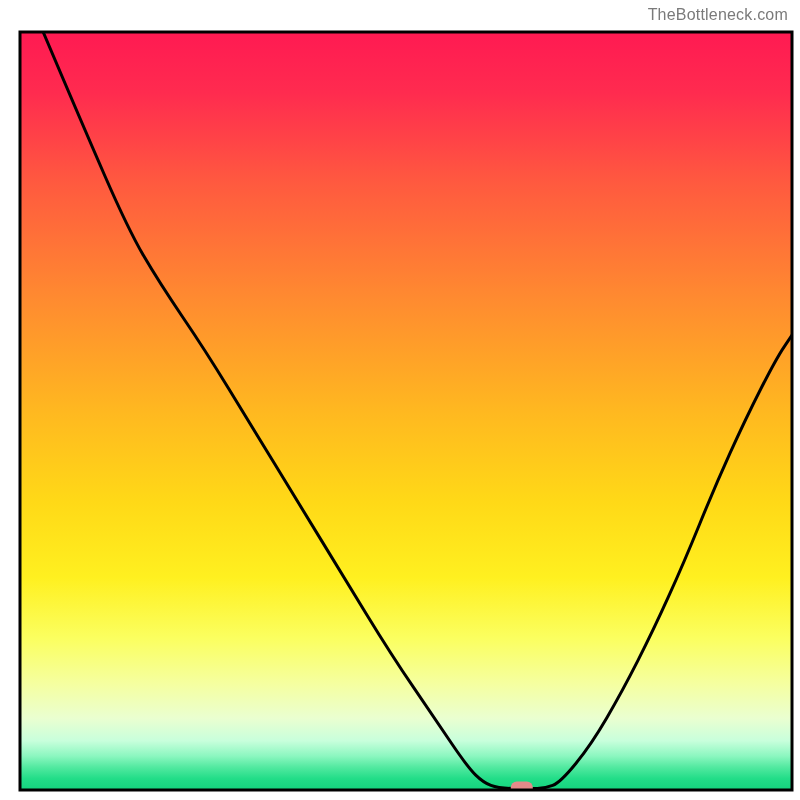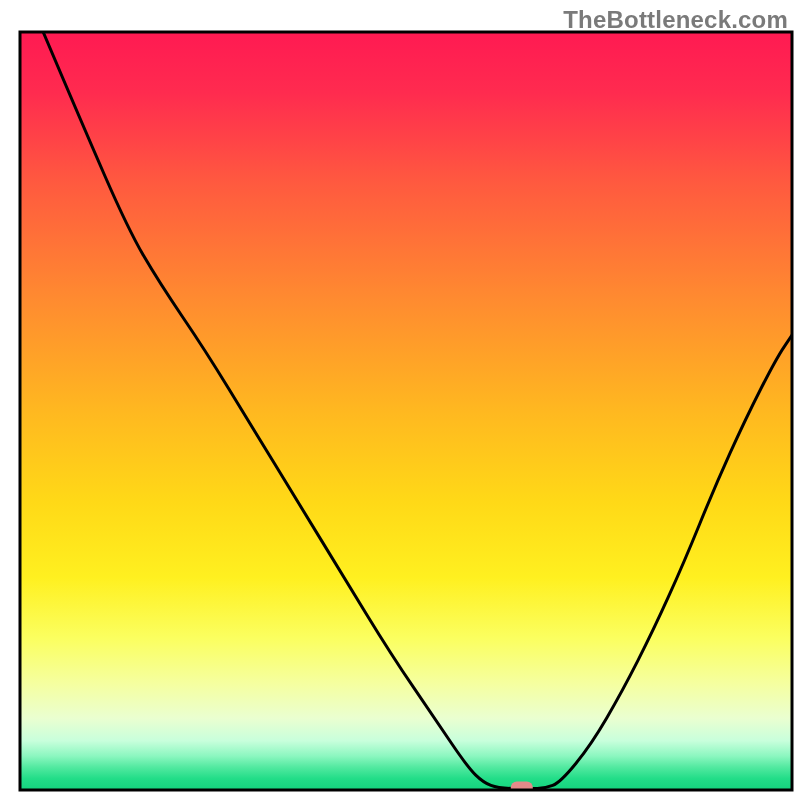--- a/index.html
+++ b/index.html
@@ -13,22 +13,22 @@
     position: relative;
     width: 800px;
     height: 800px;
   }
   .watermark {
     position: absolute;
     top: 6px;
     right: 12px;
     color: #7a7a7a;
     font-family: Arial, Helvetica, sans-serif;
-    font-size: 24px;
-    font-weight: 700;
+    font-size: 16px;
+    font-weight: 400;
     letter-spacing: 0.2px;
   }
   svg {
     display: block;
   }
 </style>
 </head>
 <body>
 
 <div class="container">

